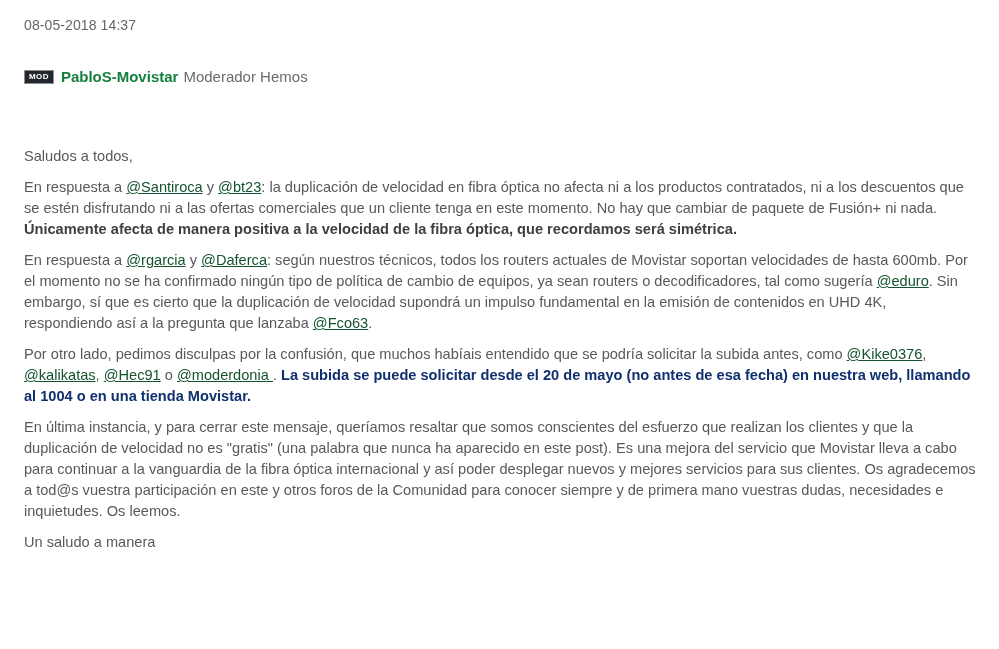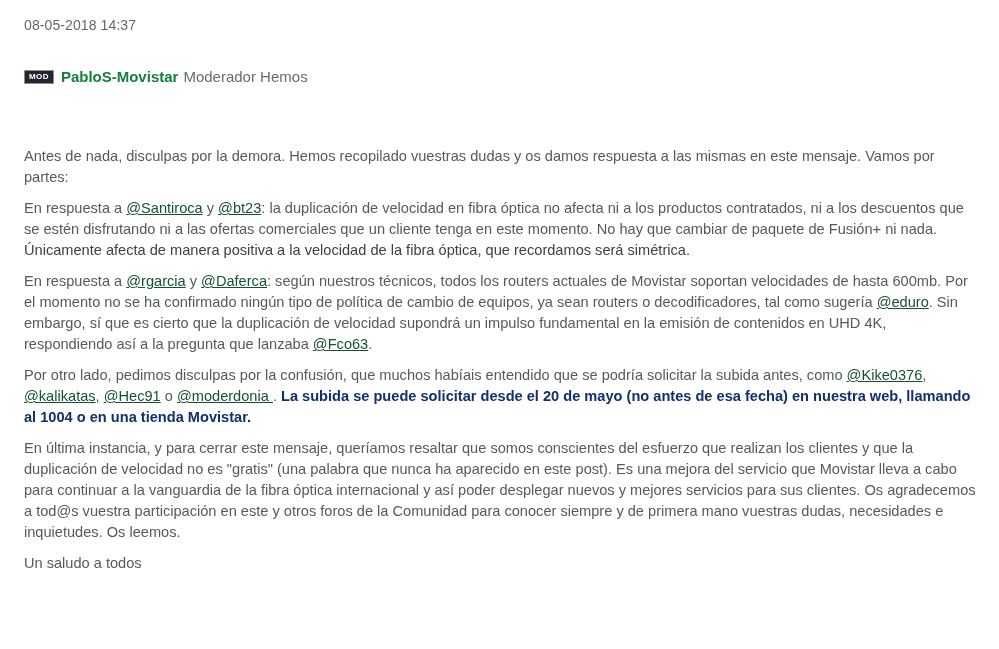--- a/index.html
+++ b/index.html
@@ -88,21 +88,21 @@
     padding: 0;
   }
 
   a.mention {
     color: #14532d;
     text-decoration: underline;
   }
 
   strong.bold-dark {
     color: #3f4042;
-    font-weight: normal;
+    font-weight: bold;
   }
 
   strong.bold-navy {
     color: #10306e;
     font-weight: bold;
   }
 
   .closing {
     margin-top: 12px;
   }
@@ -115,33 +115,33 @@
   <div class="post-timestamp">08-05-2018 14:37</div>
 
   <div class="author-row">
     <span class="mod-badge">MOD</span>
     <a class="author-name" href="#" style="text-decoration:none;">PabloS-Movistar</a>
     <span class="author-rank">Moderador Hemos</span>
   </div>
 
   <div class="message-body">
 
+    <p>
+      <span>Saludos a todos,</span>
+    </p>
 
-    <p>
-      <span>Antes de nada, disculpas por la demora. Hemos recopilado vuestras dudas y os damos respuesta a las mismas en este mensaje. Vamos por partes:</span>
-    </p>
 
     <p><span>En respuesta a </span><a class="mention" href="#">@Santiroca</a><span> y </span><a class="mention" href="#">@bt23</a><span>: la duplicación de velocidad en fibra óptica no afecta ni a los productos contratados, ni a los descuentos que se estén disfrutando ni a las ofertas comerciales que un cliente tenga en este momento. No hay que cambiar de paquete de Fusión+ ni nada. </span><strong class="bold-dark">Únicamente afecta de manera positiva a la velocidad de la fibra óptica, que recordamos será simétrica.</strong></p>
 
     <p><span>En respuesta a </span><a class="mention" href="#">@rgarcia</a><span> y </span><a class="mention" href="#">@Daferca</a><span>: según nuestros técnicos, todos los routers actuales de Movistar soportan velocidades de hasta 600mb. Por el momento no se ha confirmado ningún tipo de política de cambio de equipos, ya sean routers o decodificadores, tal como sugería </span><a class="mention" href="#">@eduro</a><span>. Sin embargo, sí que es cierto que la duplicación de velocidad supondrá un impulso fundamental en la emisión de contenidos en UHD 4K, respondiendo así a la pregunta que lanzaba </span><a class="mention" href="#">@Fco63</a><span>.</span></p>
 
     <p><span>Por otro lado, pedimos disculpas por la confusión, que muchos habíais entendido que se podría solicitar la subida antes, como </span><a class="mention" href="#">@Kike0376</a><span>, </span><a class="mention" href="#">@kalikatas</a><span>, </span><a class="mention" href="#">@Hec91</a><span> o </span><a class="mention" href="#">@moderdonia </a><span>. </span><strong class="bold-navy">La subida se puede solicitar desde el 20 de mayo (no antes de esa fecha) en nuestra web, llamando al 1004 o en una tienda Movistar.</strong></p>
 
     <p>
       <span>En última instancia, y para cerrar este mensaje, queríamos resaltar que somos conscientes del esfuerzo que realizan los clientes y que la duplicación de velocidad no es "gratis" (una palabra que nunca ha aparecido en este post). Es una mejora del servicio que Movistar lleva a cabo para continuar a la vanguardia de la fibra óptica internacional y así poder desplegar nuevos y mejores servicios para sus clientes. Os agradecemos a tod@s vuestra participación en este y otros foros de la Comunidad para conocer siempre y de primera mano vuestras dudas, necesidades e inquietudes. Os leemos.</span>
     </p>
 
     <p class="closing">
-      <span>Un saludo a todos</span>
+      <span>Un saludo a manera</span>
     </p>
 
   </div>
 </div>
 
 </body></html>

